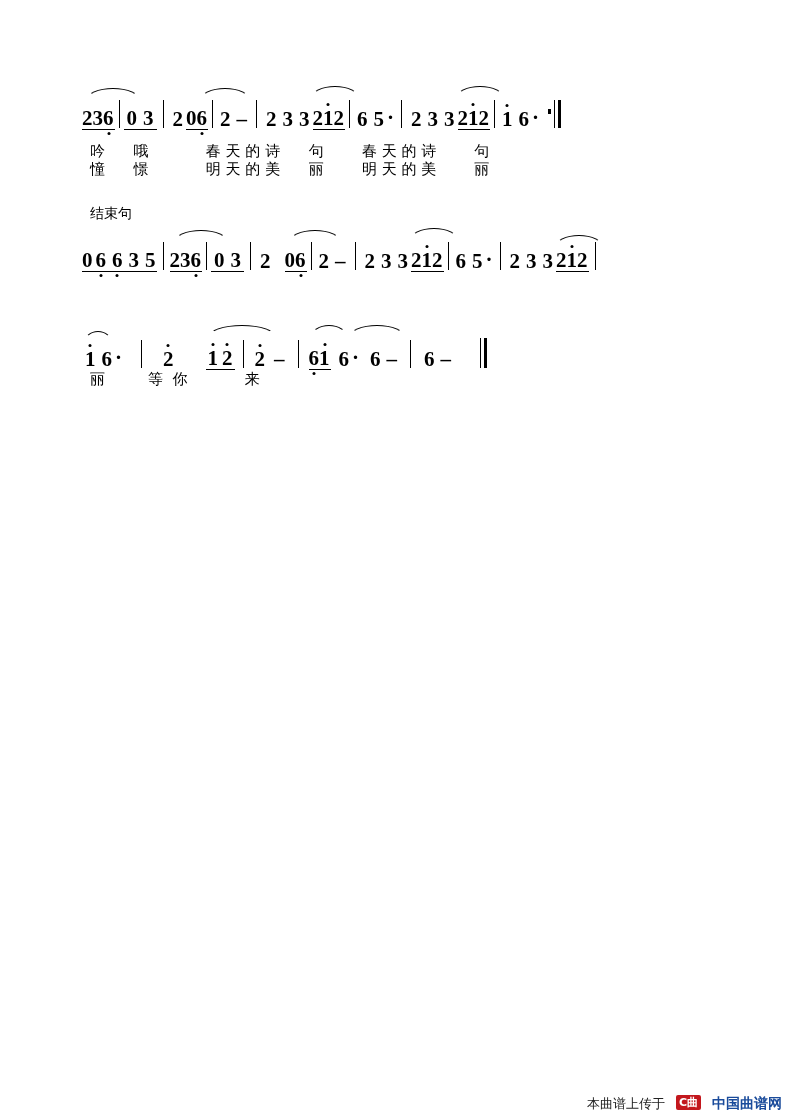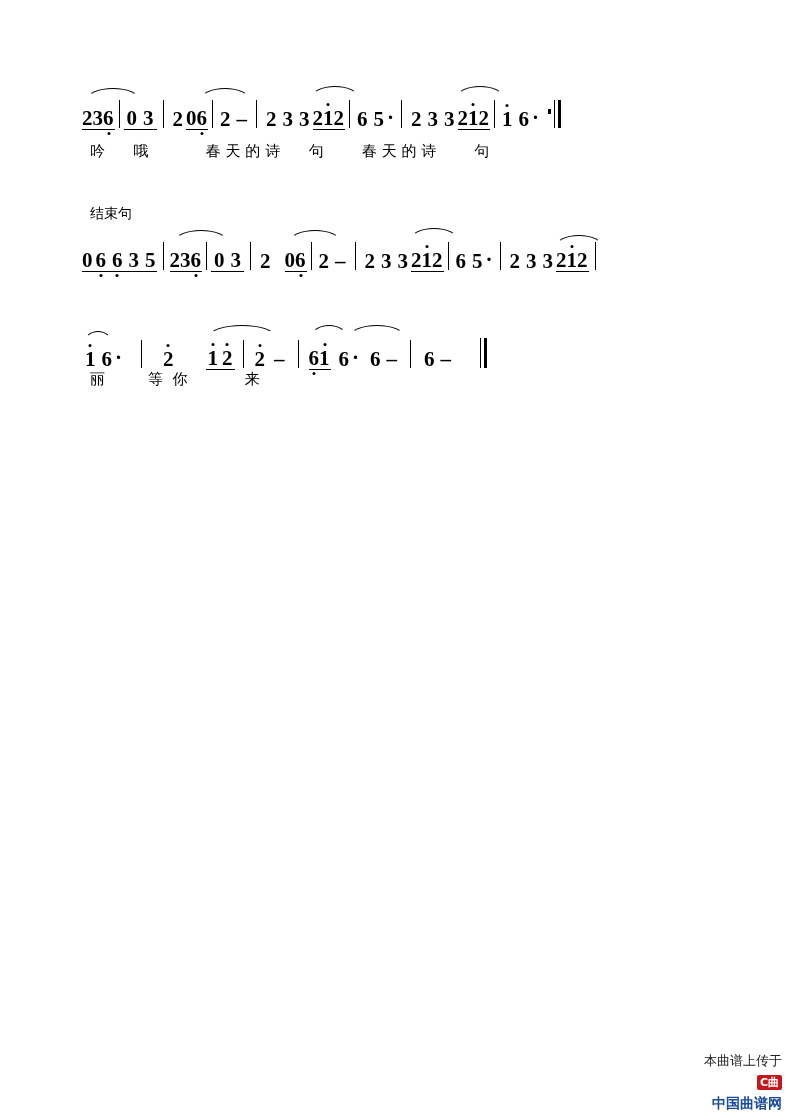--- a/index.html
+++ b/index.html
@@ -122,26 +122,25 @@
     text-align: center;
     font-family: "DejaVu Sans", sans-serif;
     font-size: 12px;
   }
 
   .footer {
     position: absolute;
     right: 8px;
     bottom: 6px;
     display: flex;
-    align-items: flex-end;
-    gap: 5px;
+    align-items: flex-start;
+    gap: 11px;
     font-family: "DejaVu Sans", sans-serif;
     font-size: 13px;
     color: #222;
-    flex-direction: column;
   }
   .footer .brandmark {
     display: inline-block;
     background: #c3171d;
     color: #fff;
     font-size: 11px;
     font-weight: 700;
     padding: 1px 3px;
     border-radius: 2px;
     line-height: 13px;
@@ -214,20 +213,21 @@
     </div>
 
     <span class="measure" style="align-items:flex-end; margin-left:8px;">
       <span style="display:inline-block; width:3px; height:5px; background:#000; margin-bottom:16px; margin-right:3px;"></span>
       <span style="display:inline-block; width:1px; height:28px; background:#000; margin-bottom:2px;"></span>
       <span style="display:inline-block; width:3px; height:28px; background:#000; margin:0 0 2px 3px;"></span>
     </span>
   </div>
 
   <div class="lyrics" style="left:90px; top:142px;">吟      哦            春 天 的 诗      句        春 天 的 诗        句</div>
+  <div class="lyrics" style="left:90px; top:160px;">憧      憬            明 天 的 美      丽        明 天 的 美        丽</div>
 
   <div class="label" style="left:90px; top:205px;">结束句</div>
 
   <div class="line" style="left:82px; top:232px;">
 
     <div class="measure" style="position:relative;">
       <span class="note beam1" style="padding:0 0;">0</span>
       <span class="note beam1 dotdn" style="padding:0 3px;">6</span>
       <span class="note beam1 dotdn" style="padding:0 3px;">6</span>
       <span class="note beam1" style="padding:0 3px;">3</span>

